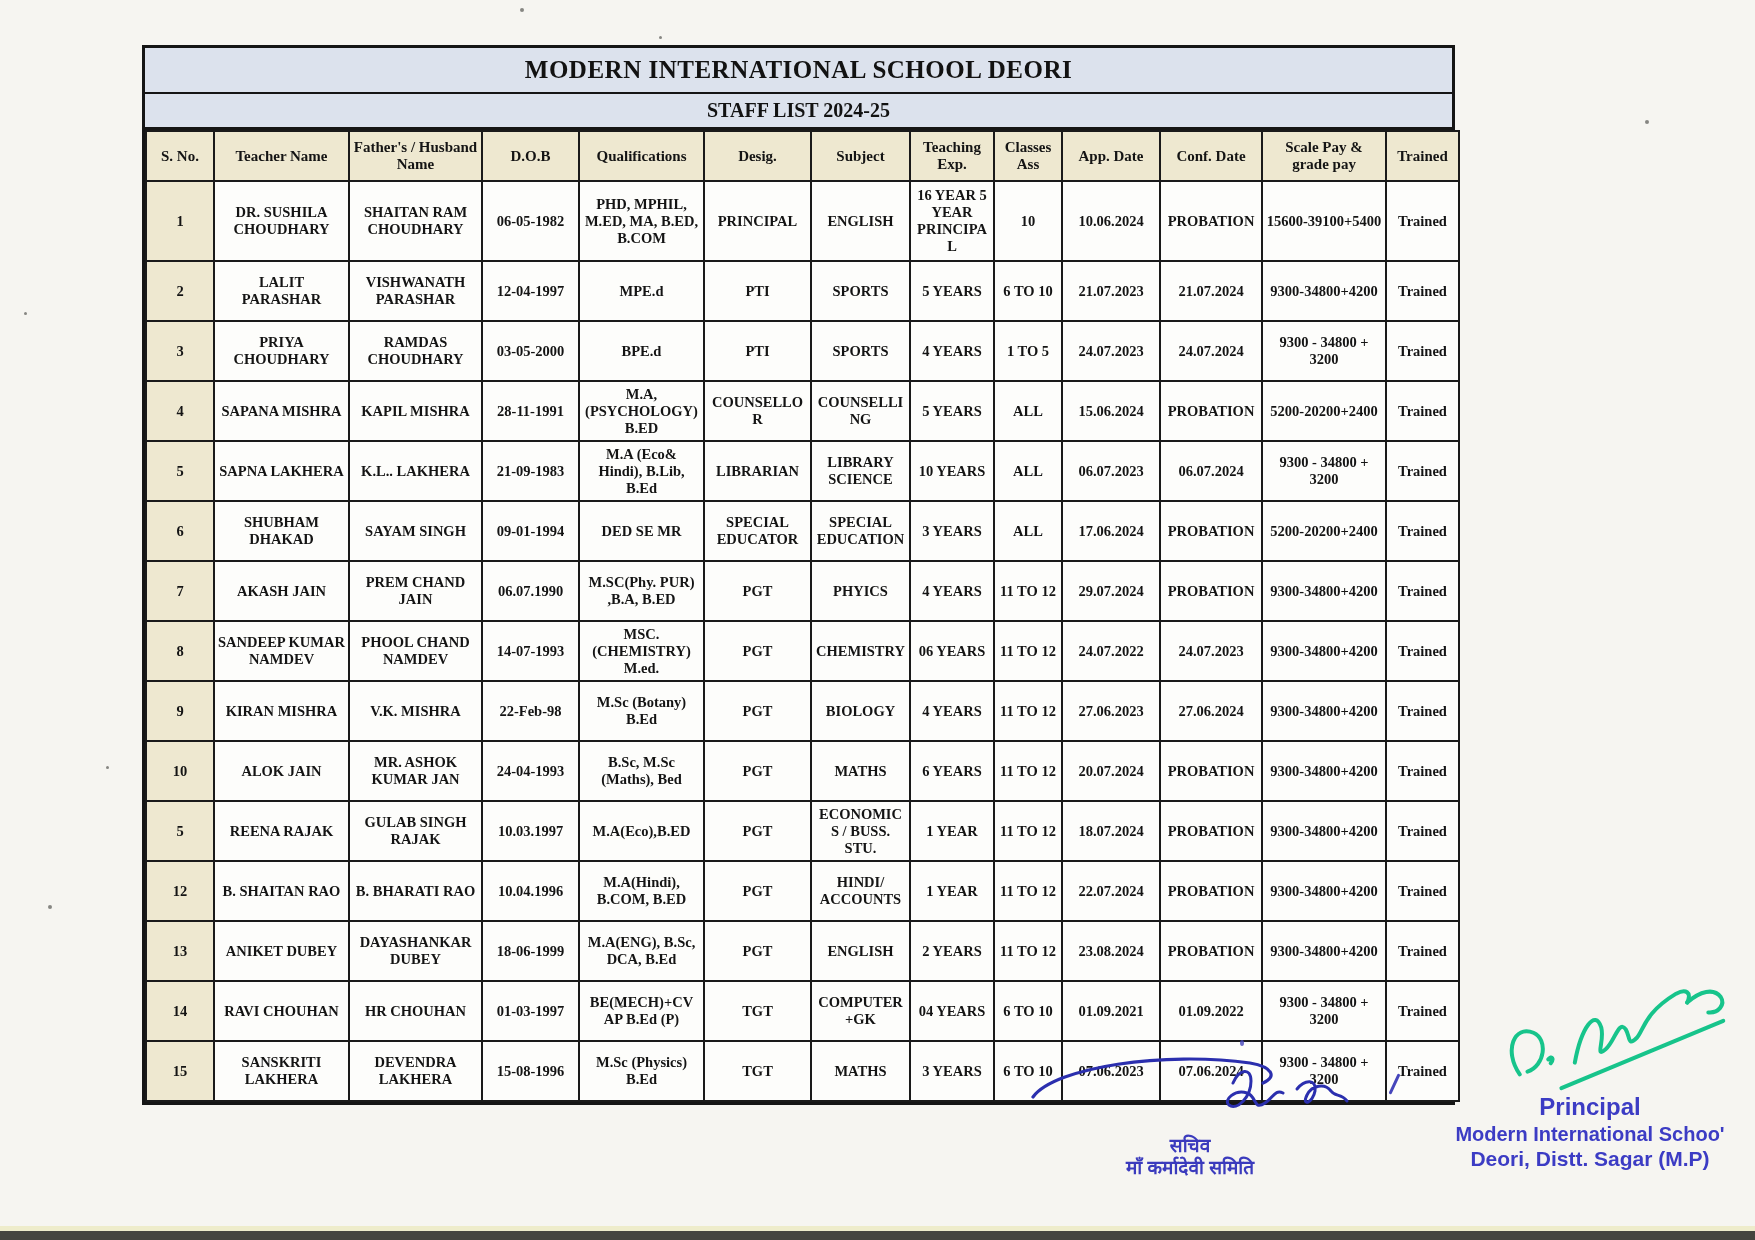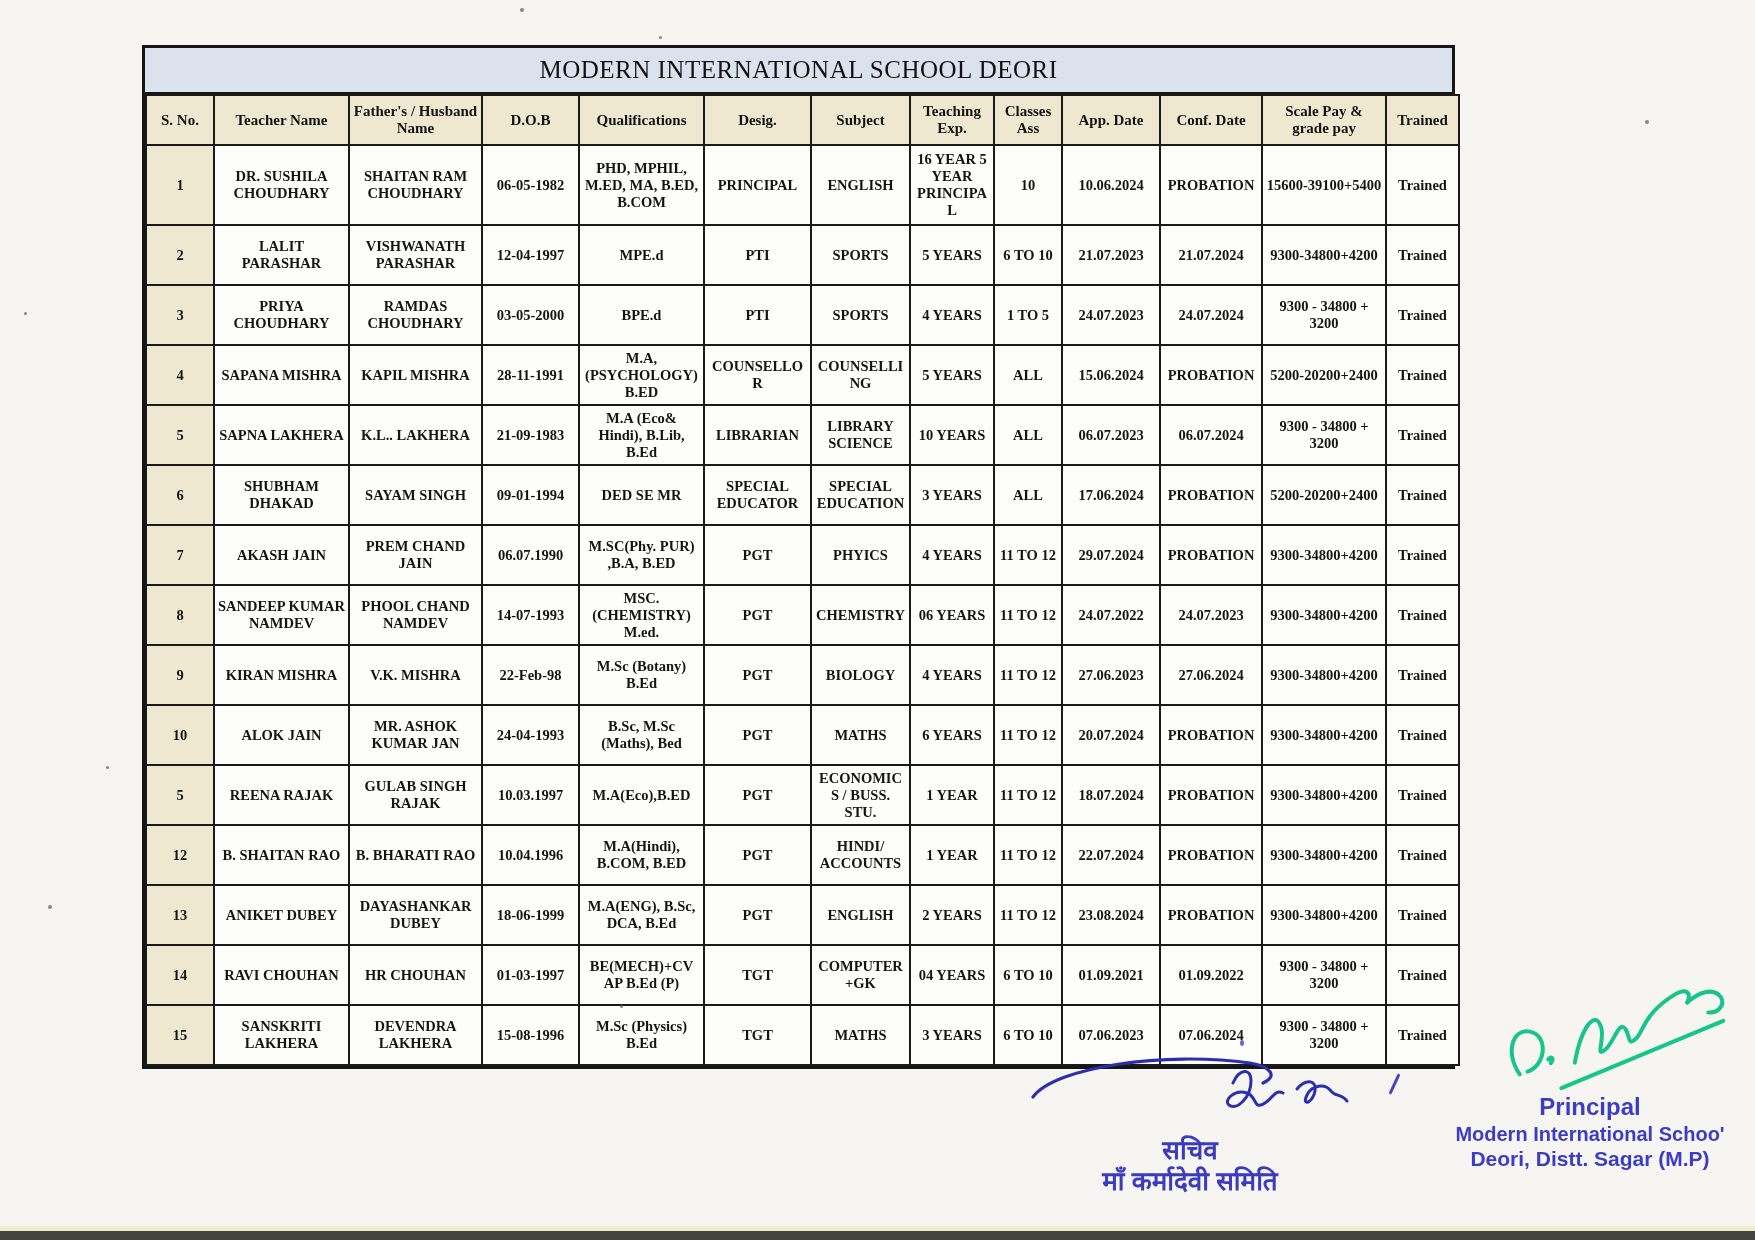--- a/index.html
+++ b/index.html
@@ -10,21 +10,21 @@
   }
   
   .sheet-table-wrap{
     position:absolute;left:142px;top:45px;width:1313px;
     border:3px solid #151515;background:#fdfdfb;
     box-sizing:border-box;
   }
   .title-bar{
     height:44px;background:#dce2ed;border-bottom:2px solid #151515;
     display:flex;align-items:center;justify-content:center;
-    font-weight:normal;font-size:25px;letter-spacing:.5px;color:#121212;
+    font-weight:bold;font-size:25px;letter-spacing:.5px;color:#121212;
   }
   .subtitle-bar{
     height:33px;background:#dce2ed;border-bottom:3px solid #151515;
     display:flex;align-items:center;justify-content:center;
     font-weight:bold;font-size:20px;color:#121212;
   }
   table.staff{
     width:100%;border-collapse:collapse;table-layout:fixed;
   }
   table.staff th, table.staff td{
@@ -42,21 +42,21 @@
   table.staff tbody tr:first-child{height:80px;}
   col.c1{width:68px} col.c2{width:135px} col.c3{width:133px} col.c4{width:97px}
   col.c5{width:125px} col.c6{width:107px} col.c7{width:99px} col.c8{width:84px}
   col.c9{width:68px} col.c10{width:98px} col.c11{width:102px} col.c12{width:124px}
   col.c13{width:73px}
   
   .sig-secretary{position:absolute;left:1025px;top:1045px;width:345px;height:100px;}
   .stamp-secretary{
     position:absolute;left:1000px;top:1135px;width:380px;
     text-align:center;color:#3b3bbd;font-weight:bold;
-    font-size:26px;line-height:1.18;
+    font-size:19px;line-height:1.18;
     font-family:"Liberation Sans", sans-serif;
   }
   .sig-principal{position:absolute;left:1495px;top:985px;width:265px;height:115px;transform:rotate(-6deg);}
   .stamp-principal{
     position:absolute;left:1425px;top:1093px;width:330px;
     text-align:center;color:#3c3cc4;font-weight:bold;
     font-family:"Liberation Sans", sans-serif;line-height:1.2;
   }
   .stamp-principal .l1{font-size:24px;}
   .stamp-principal .l2{font-size:20px;}
@@ -65,20 +65,21 @@
   .bottom-band{position:absolute;left:0;bottom:0;width:100%;height:9px;background:#45453f;}
   .bottom-line{position:absolute;left:0;bottom:9px;width:100%;height:5px;background:#eeeccb;}
   .speck{position:absolute;border-radius:50%;background:#6a6a66;opacity:.8;}
   .tick-mark{position:absolute;width:3px;height:22px;background:#4646bb;transform:rotate(25deg);border-radius:2px;}
 </style>
 </head>
 <body>
 
 <div class="sheet-table-wrap">
   <div class="title-bar">MODERN INTERNATIONAL SCHOOL DEORI</div>
+  <div class="subtitle-bar">STAFF LIST 2024-25</div>
   <table class="staff">
     <colgroup>
       <col class="c1">
         <col class="c2">
         <col class="c3">
         <col class="c4">
         <col class="c5">
       <col class="c6">
         <col class="c7">
         <col class="c8">

